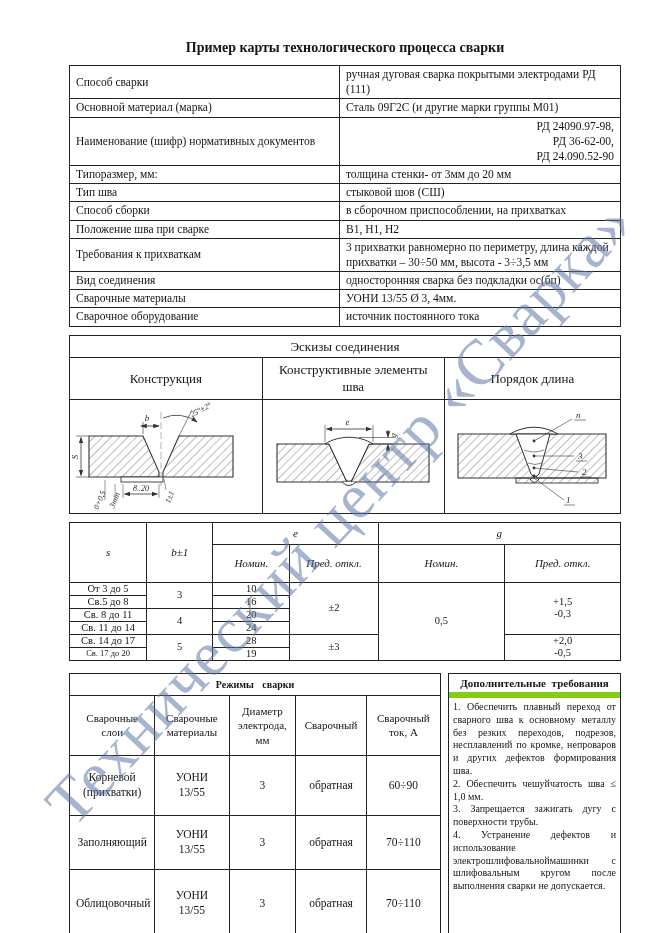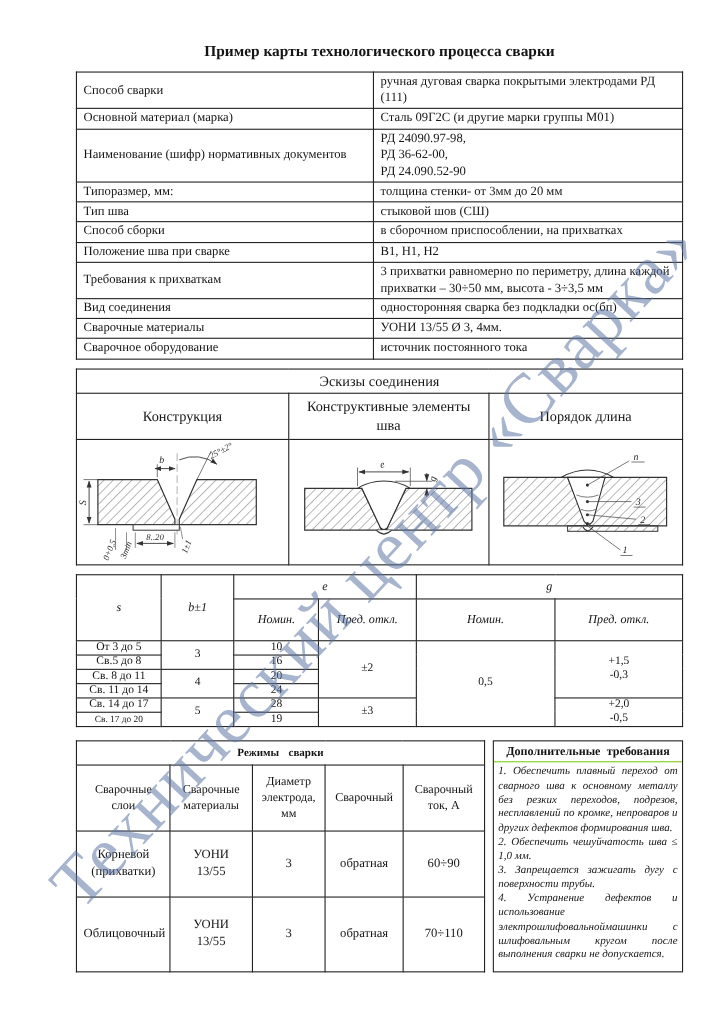--- a/index.html
+++ b/index.html
@@ -8,21 +8,21 @@
     position: relative; width: 660px; height: 933px;
     background: #fff; color: #151515; overflow: hidden;
     font-family: "Liberation Serif", serif;
   }
   .sheet { position: relative; margin-left: 69px; width: 552px; padding-top: 40px; z-index: 1; }
 
   .doc-title { text-align:center; font-weight:bold; font-size:14px; margin:0 0 9px 0; }
 
   table { border-collapse: collapse; width: 100%; table-layout: fixed; }
   td { border: 1px solid #222; font-size: 11.5px; line-height: 1.32; padding: 1px 6px; vertical-align: middle; }
-  .preline { white-space: pre-line; }
+  .preline { white-space: pre-line; text-align: right; }
 
   
   .info td.lbl { width: 49%; }
   .info td.val { width: 51%; margin-left: 28px; }
 
   
   .sketches { margin-top: 8px; }
   .sketches td { text-align: center; }
   .sk-head { font-size: 13px; height: 22px; }
   .sk-col { font-size: 13px; height: 42px; vertical-align: middle; }
@@ -46,23 +46,23 @@
   .modes td { text-align: center; }
   .modes .m-head td { font-weight: bold; font-size: 10px; word-spacing: 6px; height: 22px; }
   .modes .m-cols td { font-size: 11px; height: 60px; }
   .modes .m-row1 td { height: 60px; font-size: 11.5px; }
   .modes .m-row2 td { height: 54px; font-size: 11.5px; }
   .modes .m-row3 td { height: 68px; font-size: 11.5px; }
   .modes .mat { font-size: 12.5px; }
 
   .reqs { width: 173px; border: 1px solid #222; background: transparent; }
   .req-head { text-align: center; font-weight: bold; font-size: 11px; word-spacing: 3px;
-              border-bottom: 1px solid #84cc16; padding: 3px 2px; }
+              border-bottom: 6px solid #84cc16; padding: 3px 2px; }
   .req-body { padding: 3px 4px 4px 4px; }
-  .req-item { margin: 0; font-size: 10px; line-height: 1.28; text-align: justify; font-style: italic; }
+  .req-item { margin: 0; font-size: 10px; line-height: 1.28; text-align: justify; }
 
   
   .watermark {
     position: absolute; left: 58px; top: 778px;
     font-size: 64px; letter-spacing: 1px; white-space: nowrap;
     color: #5f77a6; opacity: 0.55;
     transform: rotate(-47deg); transform-origin: 0 50%;
     z-index: 6; pointer-events: none;
     font-family: "Liberation Serif", serif;
   }
@@ -323,20 +323,28 @@
           </tr>
           <tr class="m-row1">
             <td class="preline">Корневой
 (прихватки)</td>
             <td class="preline mat">УОНИ
 13/55</td>
             <td>3</td>
             <td>обратная</td>
             <td>60÷90</td>
           </tr>
+          <tr class="m-row2">
+            <td class="preline">Заполняющий</td>
+            <td class="preline mat">УОНИ
+13/55</td>
+            <td>3</td>
+            <td>обратная</td>
+            <td>70÷110</td>
+          </tr>
           <tr class="m-row3">
             <td class="preline">Облицовочный</td>
             <td class="preline mat">УОНИ
 13/55</td>
             <td>3</td>
             <td>обратная</td>
             <td>70÷110</td>
           </tr>
         </tbody>
       </table>

